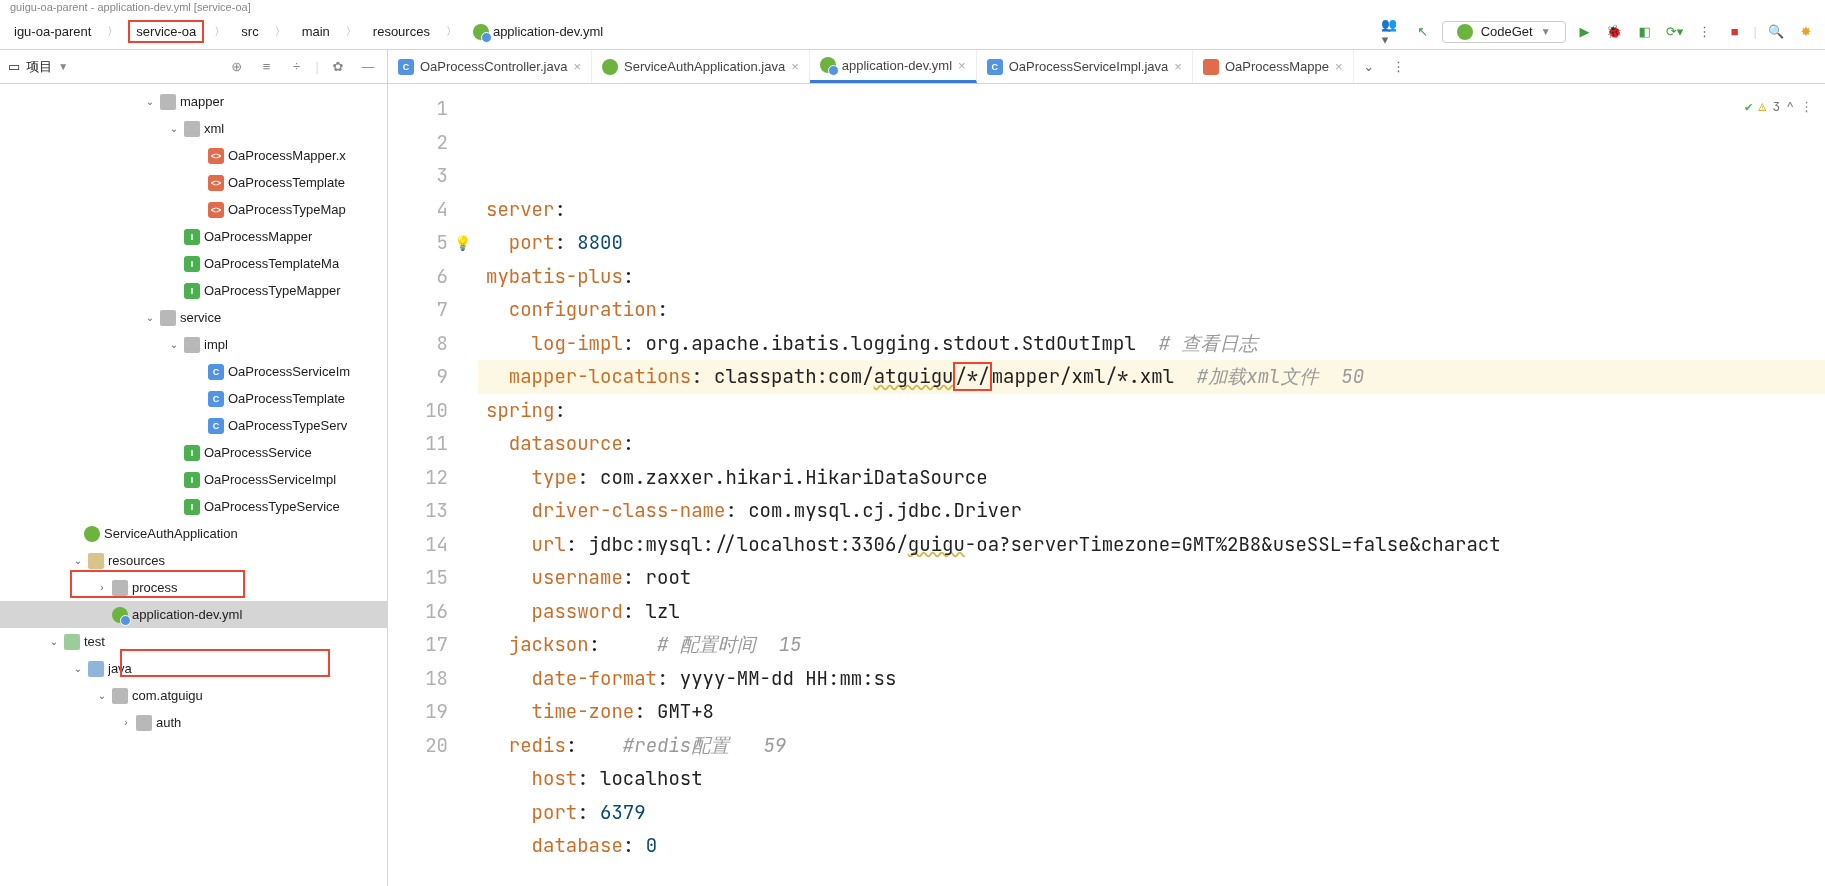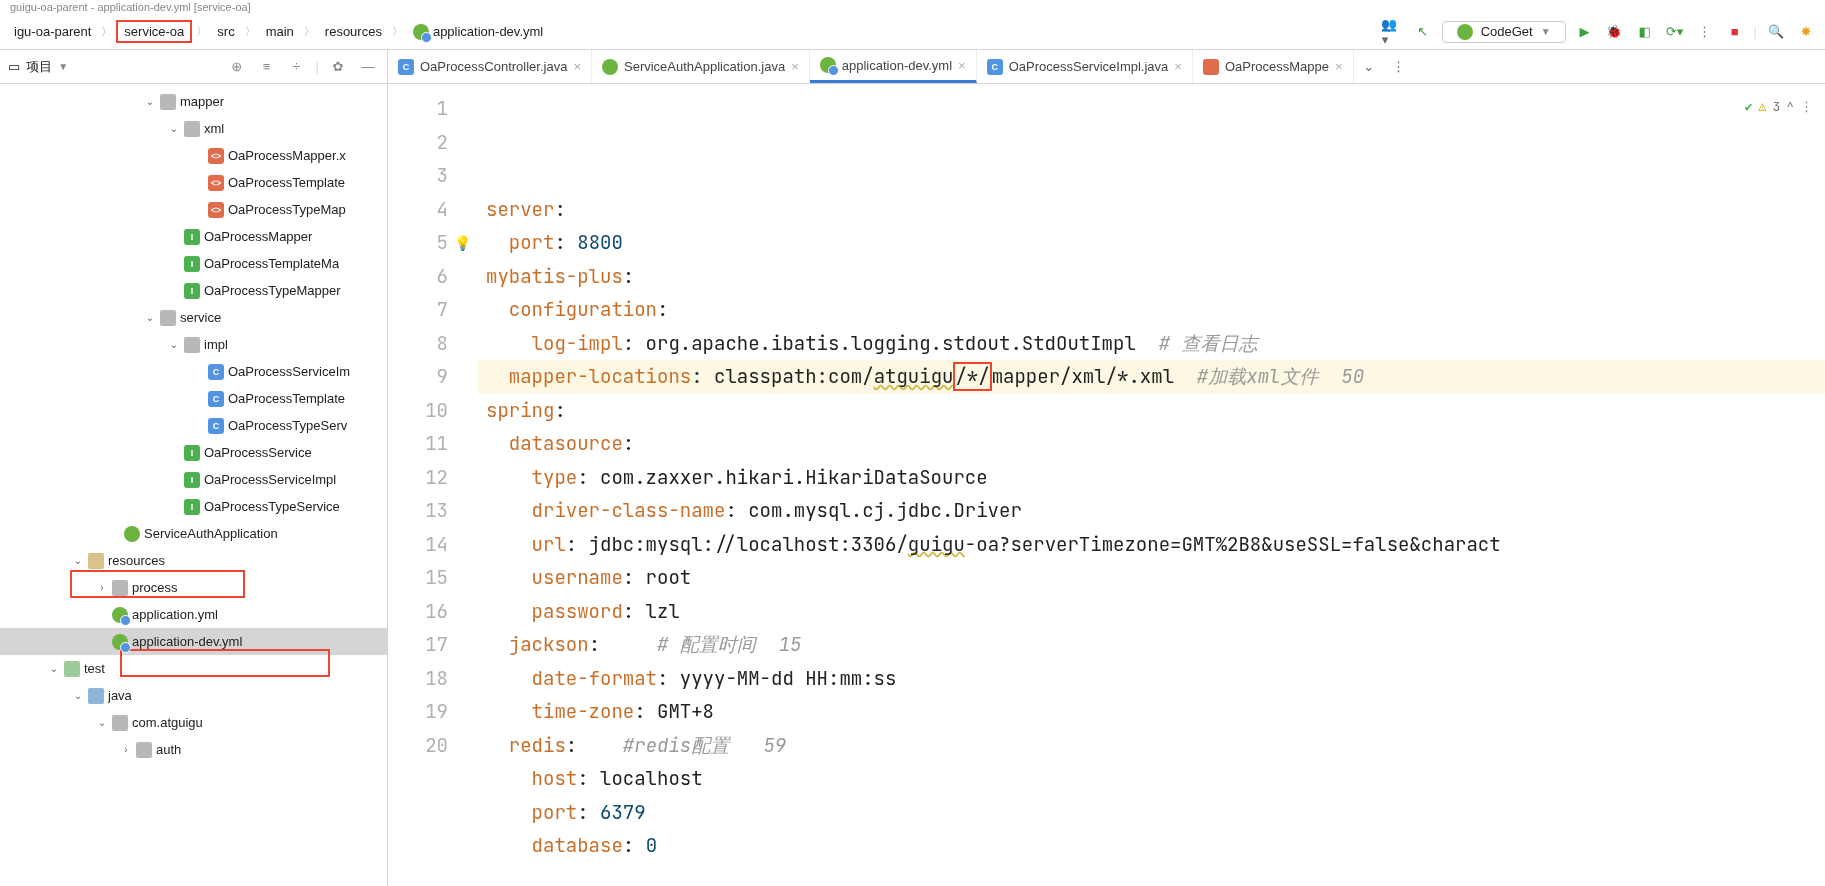--- a/index.html
+++ b/index.html
@@ -1,20 +1,20 @@
 <!DOCTYPE html>
 <html><head>
 <meta charset="utf-8">
 <style>
   * { box-sizing: border-box; margin: 0; padding: 0; }
   body { font-family: "Segoe UI", Arial, sans-serif; font-size: 13px; color: #222; background: #fff; overflow: hidden; width: 1825px; height: 886px; }
   .top-menu { height: 14px; padding: 0 10px; font-size: 11px; color: #888; display: flex; justify-content: space-between; align-items: center; overflow: hidden; white-space: nowrap; }
   .top-menu .left span { margin-right: 20px; }
   .nav-row { height: 36px; display: flex; align-items: center; border-bottom: 1px solid #d4d4d4; padding: 0 8px; }
-  .breadcrumb { display: flex; align-items: center; flex: 1; gap: 2px; }
+  .breadcrumb { display: flex; align-items: center; flex: 1; gap: 8px; }
   .crumb { padding: 2px 6px; color: #222; }
   .crumb.selected { border: 2px solid #e43; }
   .crumb-sep { color: #999; font-size: 11px; padding: 0 2px; }
   .crumb.file { display: flex; align-items: center; gap: 4px; }
   .toolbar-right { display: flex; align-items: center; gap: 8px; }
   .tbtn { width: 22px; height: 22px; display: flex; align-items: center; justify-content: center; color: #666; cursor: pointer; }
   .tbtn.green { color: #3c9d3c; }
   .tbtn.red { color: #d33; }
   .tbtn.orange { color: #f0a020; }
   .pill { border: 1px solid #ccc; border-radius: 4px; padding: 2px 14px; display: flex; align-items: center; gap: 8px; background: #fff; }
@@ -204,39 +204,34 @@
         <div class="tree-row" style="padding-left: 168px;">
           <span class="chev"></span>
           <span class="icon iface">I</span>
           <span class="label">OaProcessServiceImpl</span>
         </div>
         <div class="tree-row" style="padding-left: 168px;">
           <span class="chev"></span>
           <span class="icon iface">I</span>
           <span class="label">OaProcessTypeService</span>
         </div>
-        <div class="tree-row" style="padding-left: 108px; text-align: center;">
+        <div class="tree-row" style="padding-left: 68px; text-align: center;">
           <span class="chev"></span>
           <span class="icon spring"></span>
           <span class="label">ServiceAuthApplication</span>
         </div>
         <div class="tree-row" style="padding-left: 72px;">
           <span class="chev">⌄</span>
           <span class="folder-icon res"></span>
           <span class="label">resources</span>
         </div>
         <div class="tree-row" style="padding-left: 96px;">
           <span class="chev">›</span>
           <span class="folder-icon"></span>
           <span class="label">process</span>
-        </div>
-        <div class="tree-row" style="padding-left: 96px;">
-          <span class="chev"></span>
-          <span class="icon yaml"></span>
-          <span class="label">application.yml</span>
         </div>
         <div class="tree-row selected" style="padding-left: 96px;">
           <span class="chev"></span>
           <span class="icon yaml"></span>
           <span class="label">application-dev.yml</span>
         </div>
         <div class="tree-row" style="padding-left: 48px;">
           <span class="chev">⌄</span>
           <span class="folder-icon test"></span>
           <span class="label">test</span>

